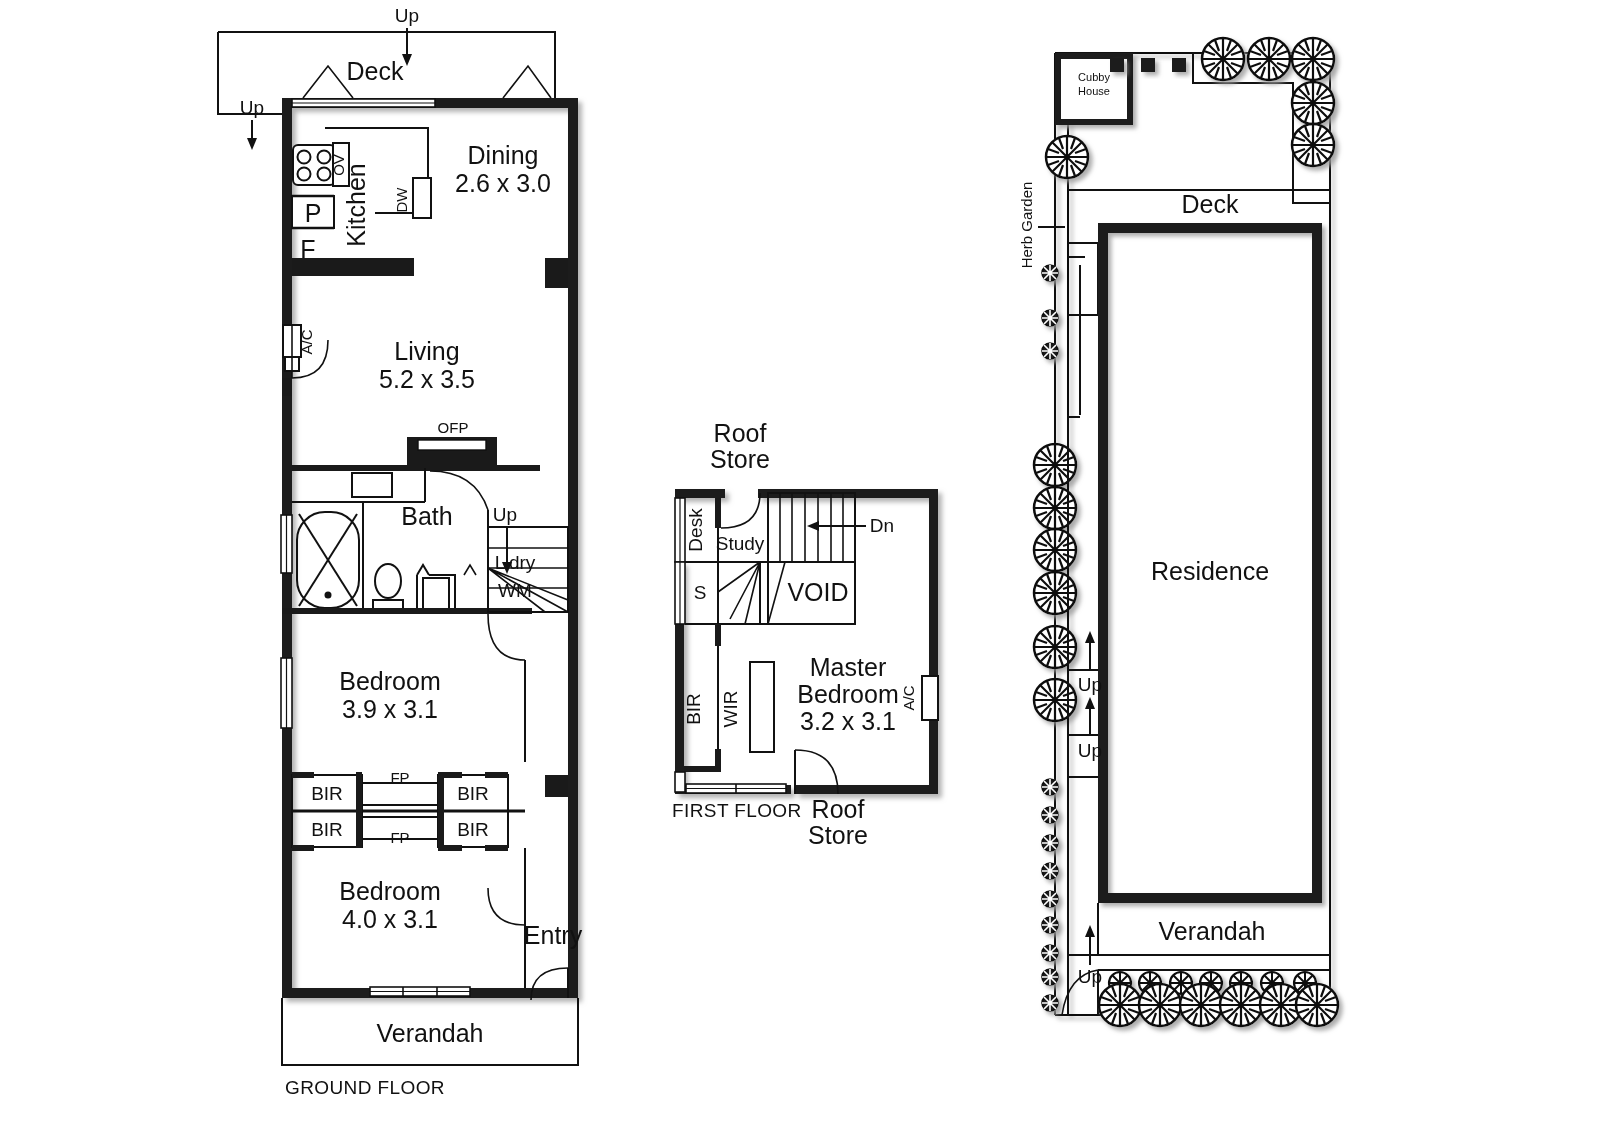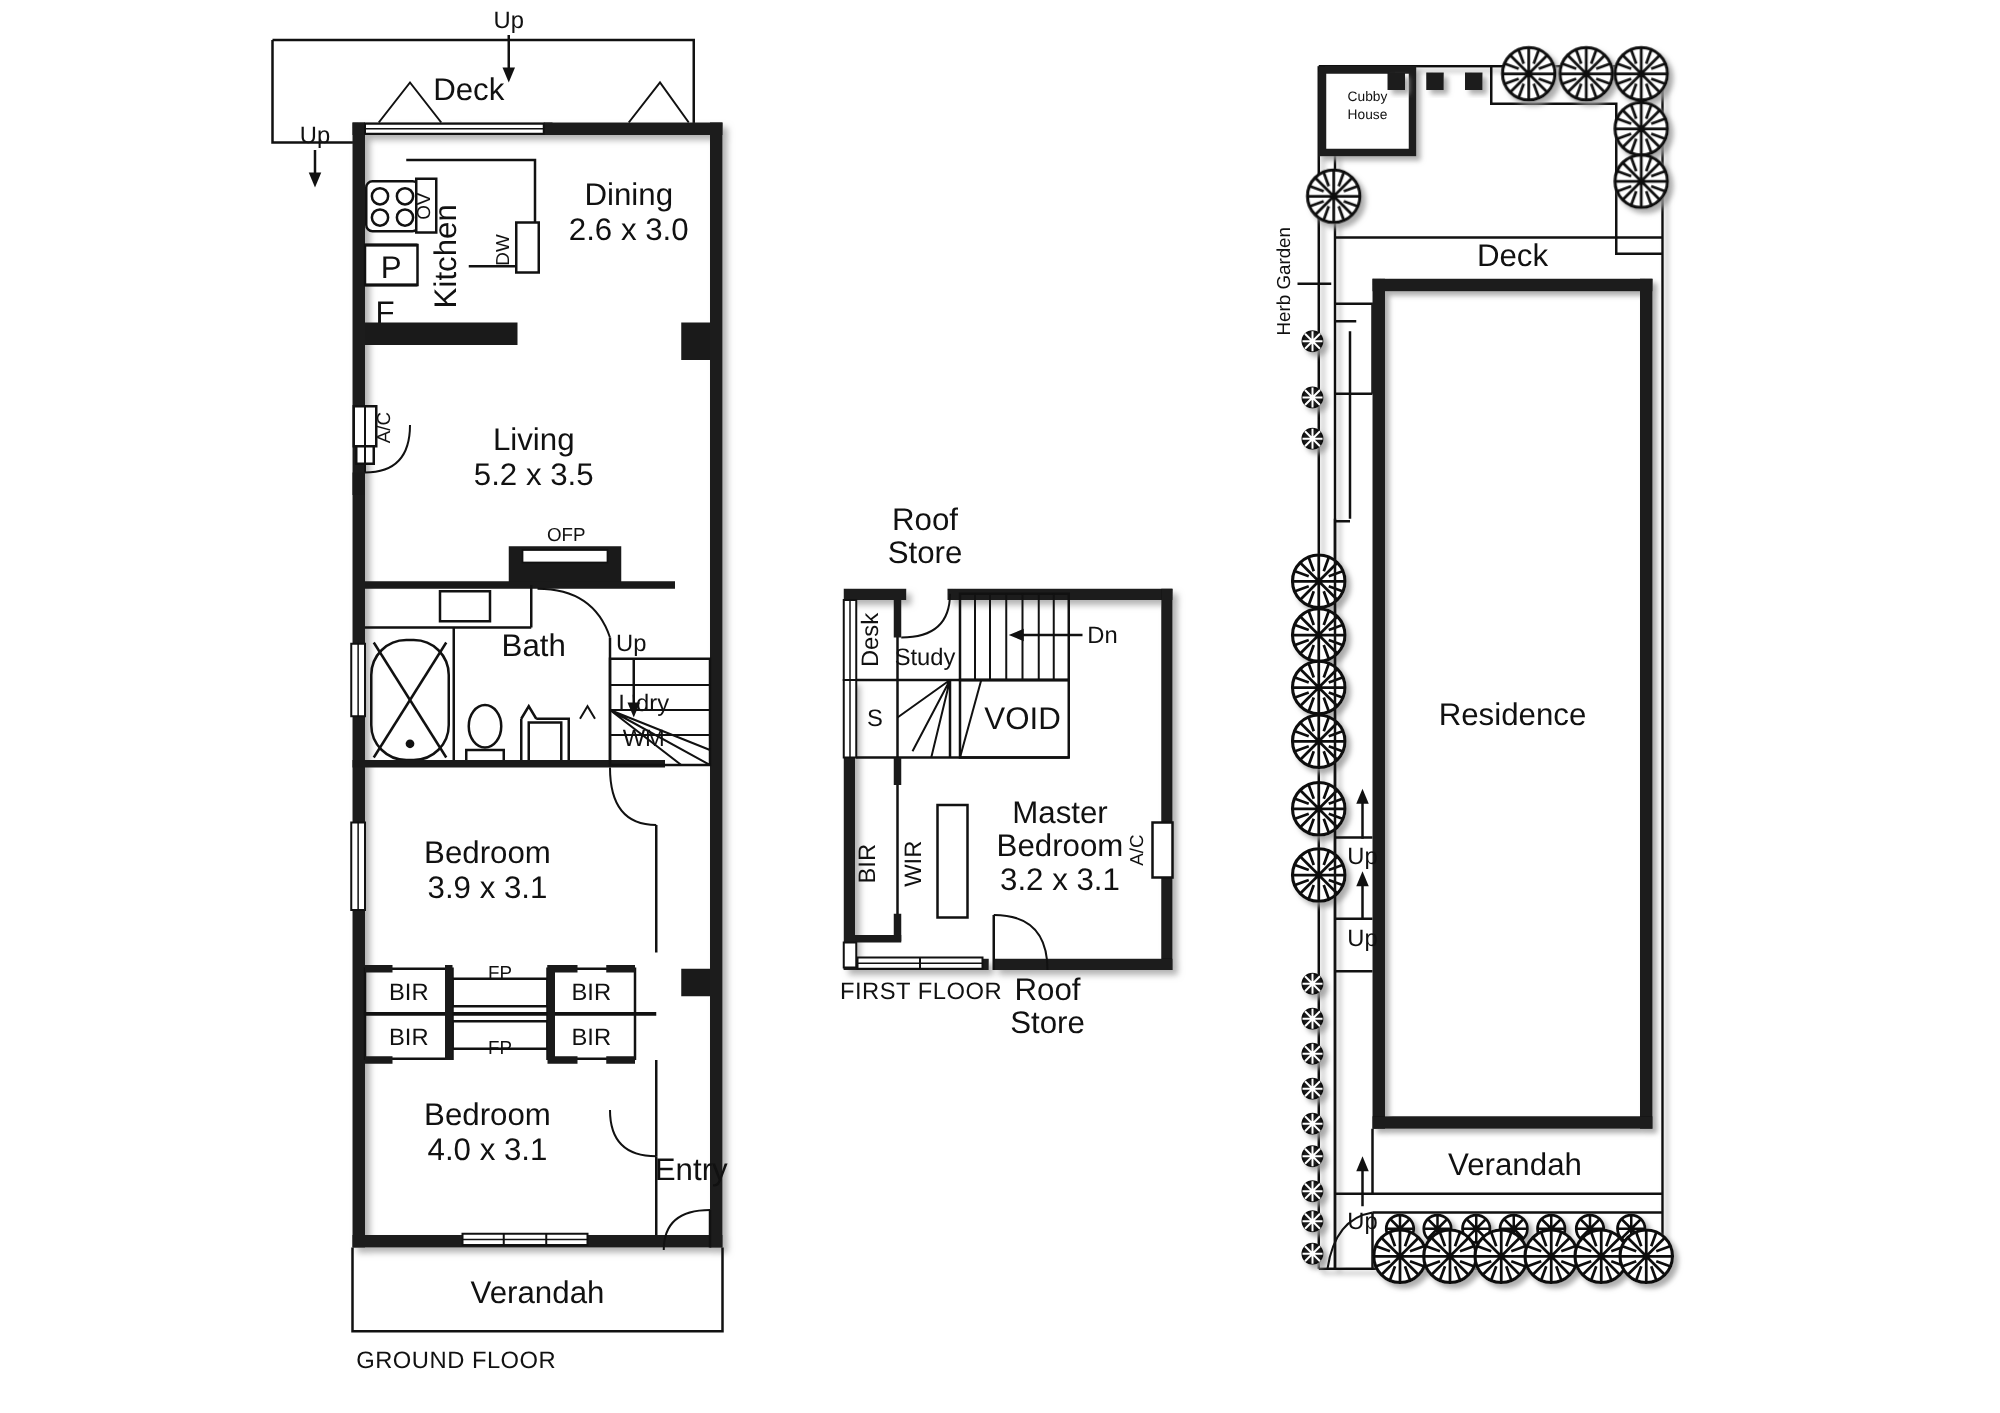--- a/index.html
+++ b/index.html
@@ -220,21 +220,21 @@
 
   <g>
     <path class="thin" d="M97,998 L97,1065 L393,1065 L393,998"></path>
   </g>
   <text class="lbl" x="245" y="1042" text-anchor="middle">Verandah</text>
 
   <text class="title" x="100" y="1094">GROUND FLOOR</text>
 </svg>
 </div>
 
-<div class="plan" style="left:650px;top:396px;width:320px;height:440px;">
+<div class="plan" style="left:650px;top:414px;width:320px;height:440px;">
 <svg width="320" height="440" viewBox="0 0 320 440">
   <defs>
     <filter id="sh2" x="-20%" y="-20%" width="160%" height="160%">
       <feDropShadow dx="4" dy="4" stdDeviation="2.5" flood-color="#9a9a9a" flood-opacity="0.75"></feDropShadow>
     </filter>
   </defs>
 
   <text class="lbl" x="90" y="28" text-anchor="middle">Roof</text>
   <text class="lbl" x="90" y="54" text-anchor="middle">Store</text>
 

